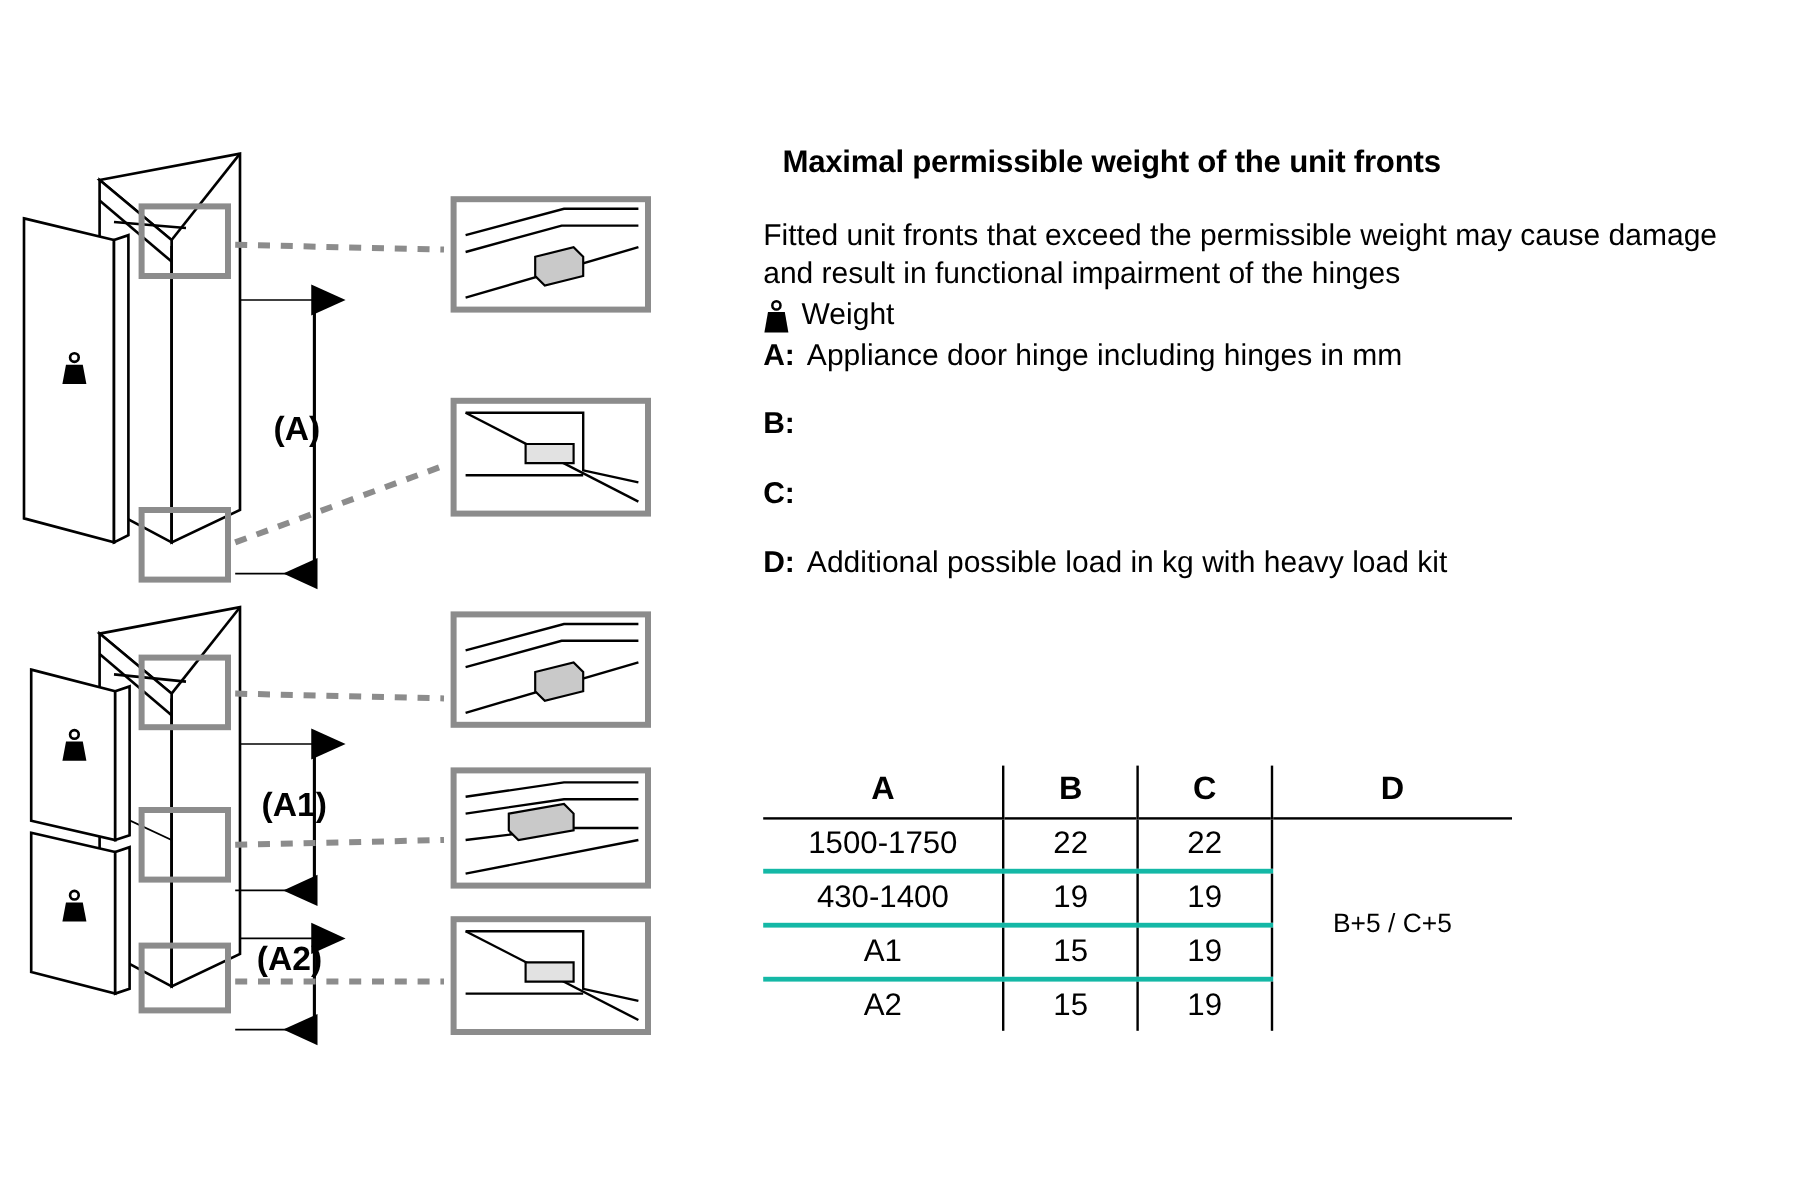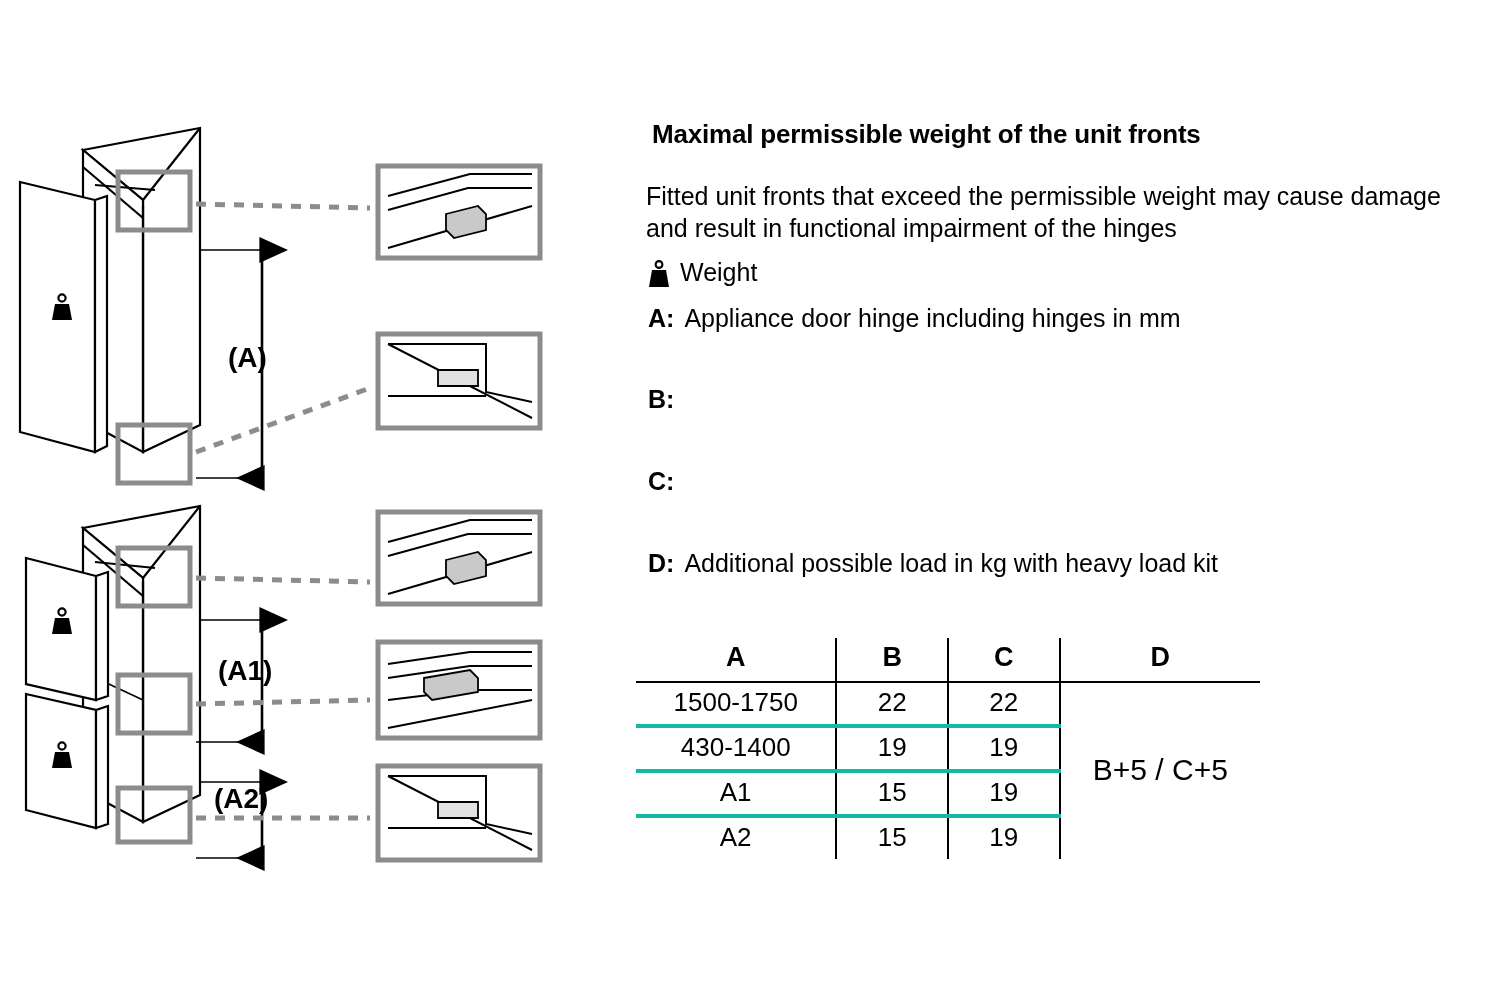--- a/index.html
+++ b/index.html
@@ -38,26 +38,26 @@
   .heading {
     font-size: 26px;
     font-weight: bold;
     letter-spacing: -0.2px;
     margin: 0 0 30px 16px;
     line-height: 1.15;
   }
   .para {
     font-size: 25px;
     line-height: 1.28;
-    margin: 0 0 2px 10px;
+    margin: 0 0 2px 0;
   }
   .legend-row {
     font-size: 25px;
     line-height: 1.35;
-    margin: 12px;
+    margin: 0;
     display: flex;
     align-items: flex-start;
     gap: 10px;
   }
   .legend-row .lbl {
     font-weight: bold;
     white-space: nowrap;
   }
   .legend-gap {
     height: 24px;
@@ -96,21 +96,21 @@
     border-bottom: 4px solid #14b8a6;
   }
   #spec-table tbody tr:last-child {
     border-bottom: none;
   }
   .col-a { width: 200px; border-right: 2px solid #000; }
   .col-b { width: 110px; border-right: 2px solid #000; }
   .col-c { width: 110px; border-right: 2px solid #000; }
   .col-d { width: 200px; }
   .bold-cell { font-weight: bold; }
-  .d-cell { font-size: 30px; }
+  .d-cell { font-size: 22px; }
 </style>
 </head>
 <body>
 
 <div id="page">
 
   <svg id="illustration" viewBox="0 0 620 1000">
     <defs>
       <marker id="arrUp" markerWidth="12" markerHeight="12" refX="6" refY="10" orient="auto">
         <path d="M6 0 L11 11 L1 11 Z" fill="#000"></path>

